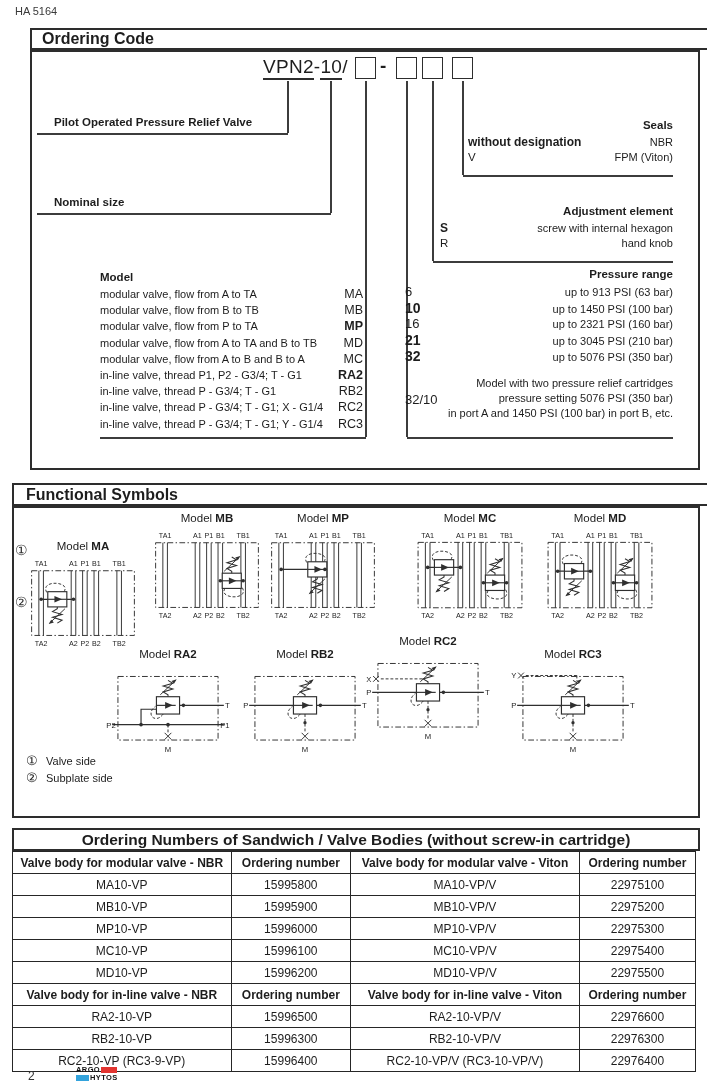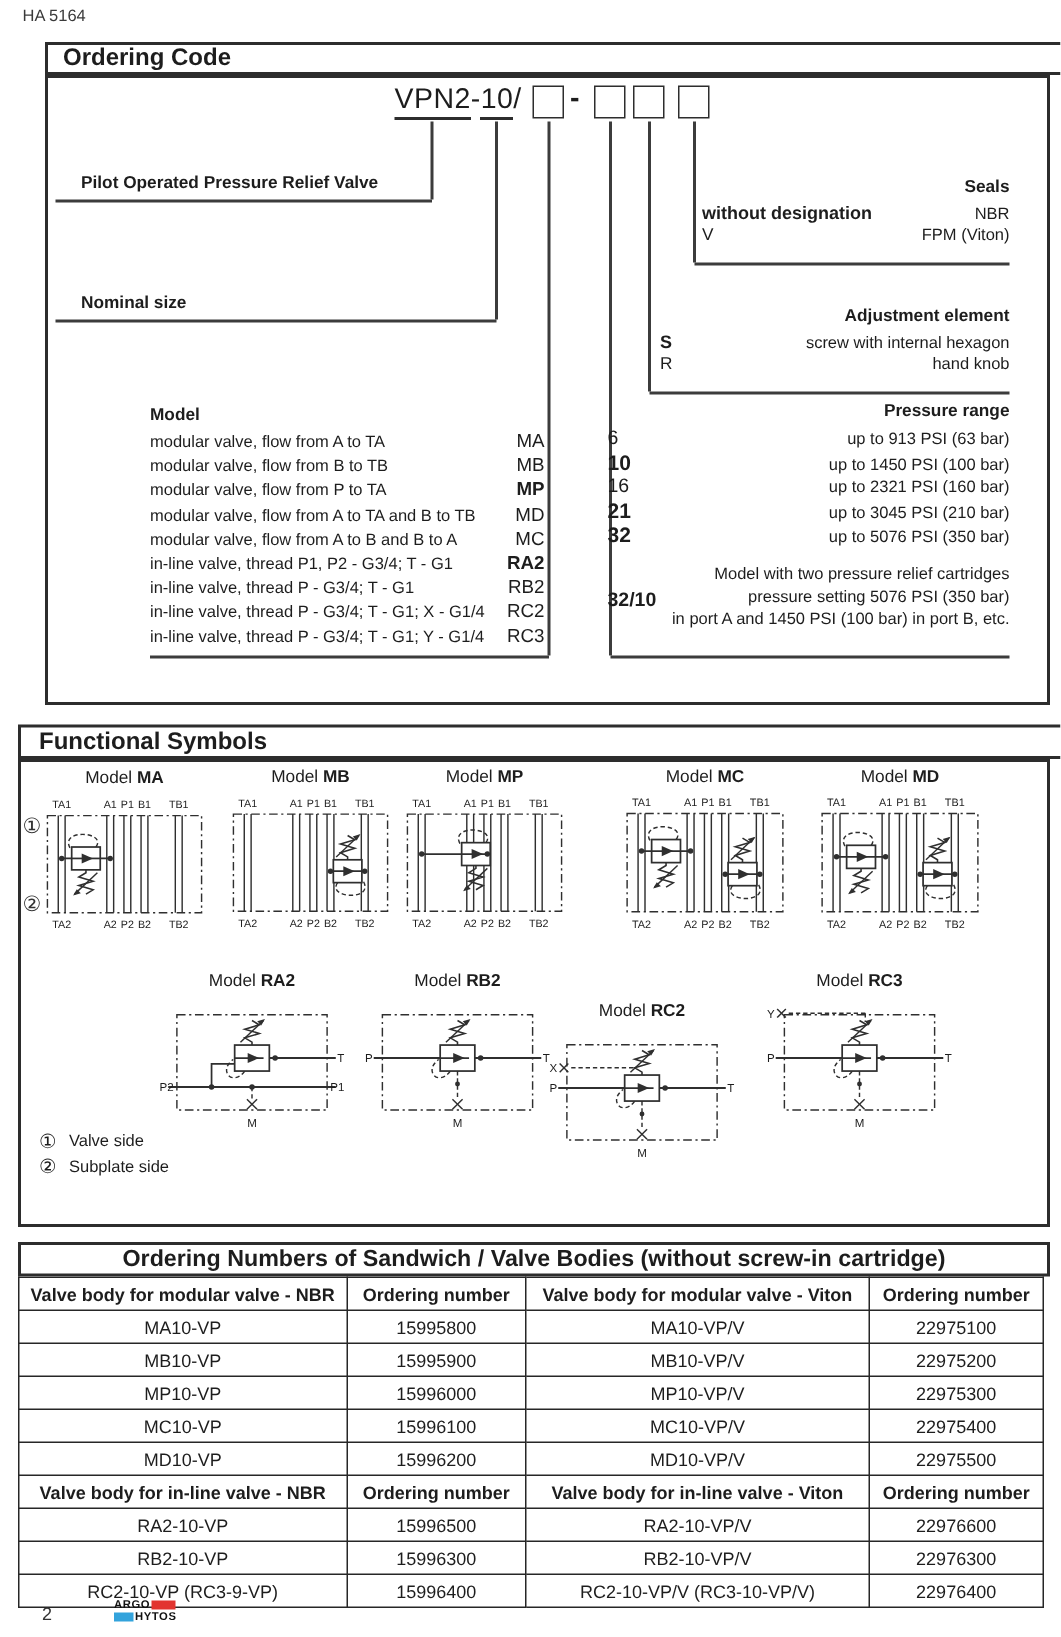--- a/index.html
+++ b/index.html
@@ -24,21 +24,21 @@
   .rline .rval{text-align:right;}
   .prow{display:flex;justify-content:space-between;align-items:baseline;height:15.9px;}
   .prow .pcode{font-size:13px;}
   .prow .pcode.b{font-weight:bold;font-size:14px;}
   .mrow{display:flex;justify-content:space-between;align-items:baseline;height:16.2px;}
   .mrow .mdesc{font-size:11px;}
   .mrow .mcode{font-size:12.5px;}
   .mrow .mcode.b{font-weight:bold;}
   .noteblock{position:absolute;font-size:11px;text-align:right;}
   .noteline{height:15.2px;}
-  .notecode{float:left;font-size:13px;font-weight:bold;}
+  .notecode{float:left;font-size:13px;font-weight:normal;}
   .dcell{position:absolute;display:flex;flex-direction:column;align-items:center;}
   .dtitle{font-size:11.5px;height:15px;white-space:nowrap;}
   .dtitle b{font-weight:bold;}
   .marker{position:absolute;font-size:14px;color:#333;}
   .legend{position:absolute;font-size:11px;}
   .legend-item{display:flex;align-items:center;height:17px;}
   .legend-item .lm{width:20px;font-size:13px;}
   .ord-table{position:absolute;border-collapse:collapse;table-layout:fixed;background:#fff;
              font-size:12px;text-align:center;}
   .ord-table td,.ord-table th{border:1.5px solid #262626;height:21px;padding:0 3px;overflow:hidden;
@@ -192,21 +192,21 @@
 
   <div class="sec-header" style="left:12px;top:483px;width:684px;height:19px;padding-left:12px;">
     <span>Functional Symbols</span>
   </div>
   <div class="sec-body" style="left:12px;top:506px;width:684px;height:308px;"></div>
 
   <div class="marker" style="left:15px;top:542px;">①</div>
   <div class="marker" style="left:15px;top:594px;">②</div>
 
   <div id="diagrams">
-      <div class="dcell" style="left: 24px; top: 513px; width: 118px;">
+      <div class="dcell" style="left: 24px; top: 540px; width: 118px;">
         <div class="dtitle"><span>Model </span><b>MA</b></div>
         <svg viewBox="0 0 124 104" width="118" height="100">
           <rect x="8" y="16" width="108" height="68" fill="none" stroke="#2f2f2f" stroke-width="1" stroke-dasharray="6 2.5 1.5 2.5"></rect>
           <line x1="15.6" y1="16" x2="15.6" y2="84" stroke="#2f2f2f" stroke-width="1"></line>
           <line x1="20.4" y1="16" x2="20.4" y2="84" stroke="#2f2f2f" stroke-width="1"></line>
           <text x="18" y="11" font-size="7.5" fill="#1d1d1d" text-anchor="middle">TA1</text>
           <text x="18" y="95" font-size="7.5" fill="#1d1d1d" text-anchor="middle">TA2</text>
           <line x1="49.6" y1="16" x2="49.6" y2="84" stroke="#2f2f2f" stroke-width="1"></line>
           <line x1="54.4" y1="16" x2="54.4" y2="84" stroke="#2f2f2f" stroke-width="1"></line>
           <text x="52" y="11" font-size="7.5" fill="#1d1d1d" text-anchor="middle">A1</text>
@@ -440,21 +440,21 @@
           <line x1="58" y1="33" x2="74" y2="18" stroke="#2f2f2f" stroke-width="1"></line>
           <polygon points="75,17 69.6,18.6 72.4,21.4" fill="#2f2f2f"></polygon>
           <circle cx="82" cy="44" r="1.9" fill="#2f2f2f"></circle>
           <line x1="66" y1="53" x2="66" y2="72" stroke="#2f2f2f" stroke-width="1" stroke-dasharray="3 2"></line>
           <circle cx="66" cy="62" r="1.7" fill="#2f2f2f"></circle>
           <line x1="62.5" y1="72.5" x2="69.5" y2="79.5" stroke="#2f2f2f" stroke-width="1"></line>
           <line x1="69.5" y1="72.5" x2="62.5" y2="79.5" stroke="#2f2f2f" stroke-width="1"></line>
           <text x="66" y="92" font-size="8" fill="#1d1d1d" text-anchor="middle">M</text>
         </svg>
       </div>
-      <div class="dcell" style="left: 362px; top: 668px; width: 132px;">
+      <div class="dcell" style="left: 362px; top: 635px; width: 132px;">
         <div class="dtitle"><span>Model </span><b>RC2</b></div>
         <svg viewBox="0 0 132 108" width="132" height="104">
           <rect x="14" y="14" width="104" height="66" fill="none" stroke="#2f2f2f" stroke-width="1" stroke-dasharray="6 2.5 1.5 2.5"></rect>
           <line x1="8" y1="44" x2="124" y2="44" stroke="#2f2f2f" stroke-width="1.3"></line>
           <text x="2" y="47" font-size="8" fill="#1d1d1d" text-anchor="start">P</text>
           <text x="130" y="47" font-size="8" fill="#1d1d1d" text-anchor="end">T</text>
           <path d="M 61,53 C 53,64 42,53 53,45" fill="none" stroke="#2f2f2f" stroke-width="1" stroke-dasharray="3 2"></path>
           <rect x="54" y="35" width="24" height="18" fill="#fff" stroke="#2f2f2f" stroke-width="1.2"></rect>
           <line x1="54" y1="44" x2="74" y2="44" stroke="#2f2f2f" stroke-width="1.2"></line>
           <polygon points="63,40.5 71,44 63,47.5" fill="#2f2f2f"></polygon>

